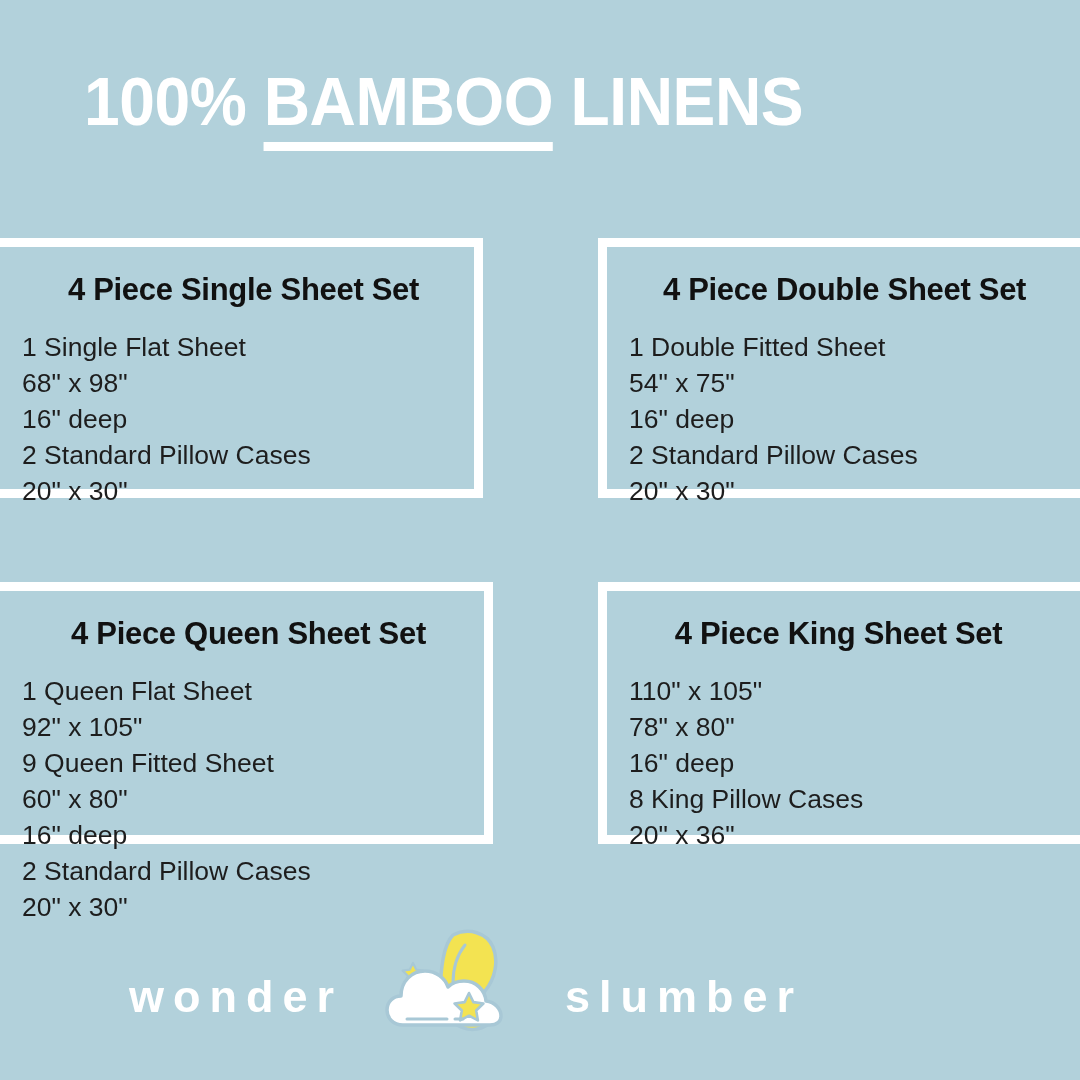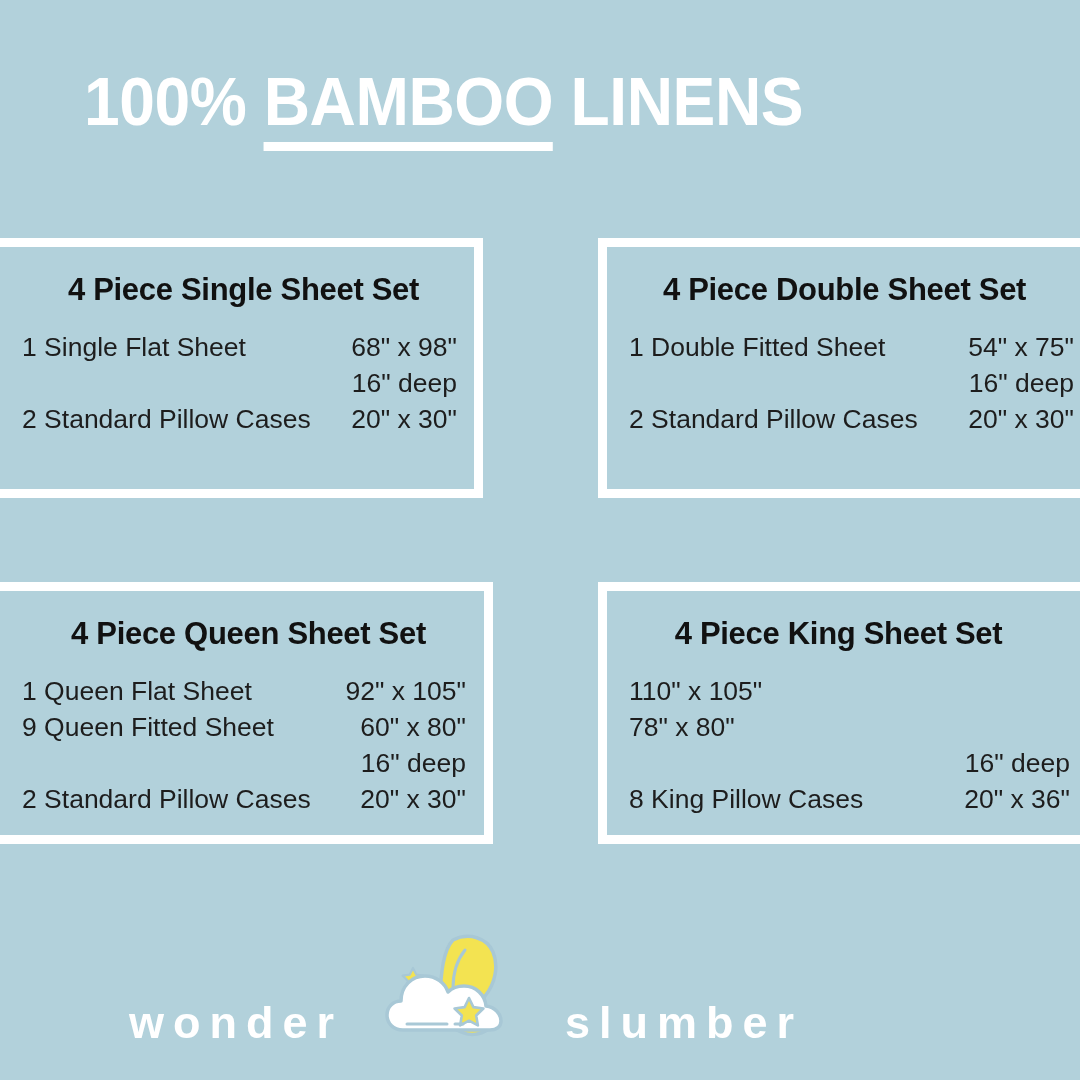--- a/index.html
+++ b/index.html
@@ -120,34 +120,35 @@
   .row {
     display: flex;
     justify-content: space-between;
     align-items: baseline;
     color: #1d1d1d;
     font-family: "Liberation Sans", sans-serif;
     font-weight: normal;
     font-size: 26.5px;
     line-height: 36px;
     white-space: nowrap;
+    flex-direction: column;
   }
   .row .label { text-align: left; }
   .row .value { text-align: right; }
   .row.deep-row { justify-content: flex-end; }
 
   
   .logo {
     position: absolute;
     left: 0;
     top: 918px;
     width: 932px;
     height: 130px;
     display: flex;
-    align-items: flex-end;
+    align-items: center;
     justify-content: center;
   }
 
   .logo-word {
     color: #ffffff;
     font-family: "Liberation Sans", sans-serif;
     font-weight: bold;
     font-size: 45px;
     line-height: 50px;
     letter-spacing: 9px;

